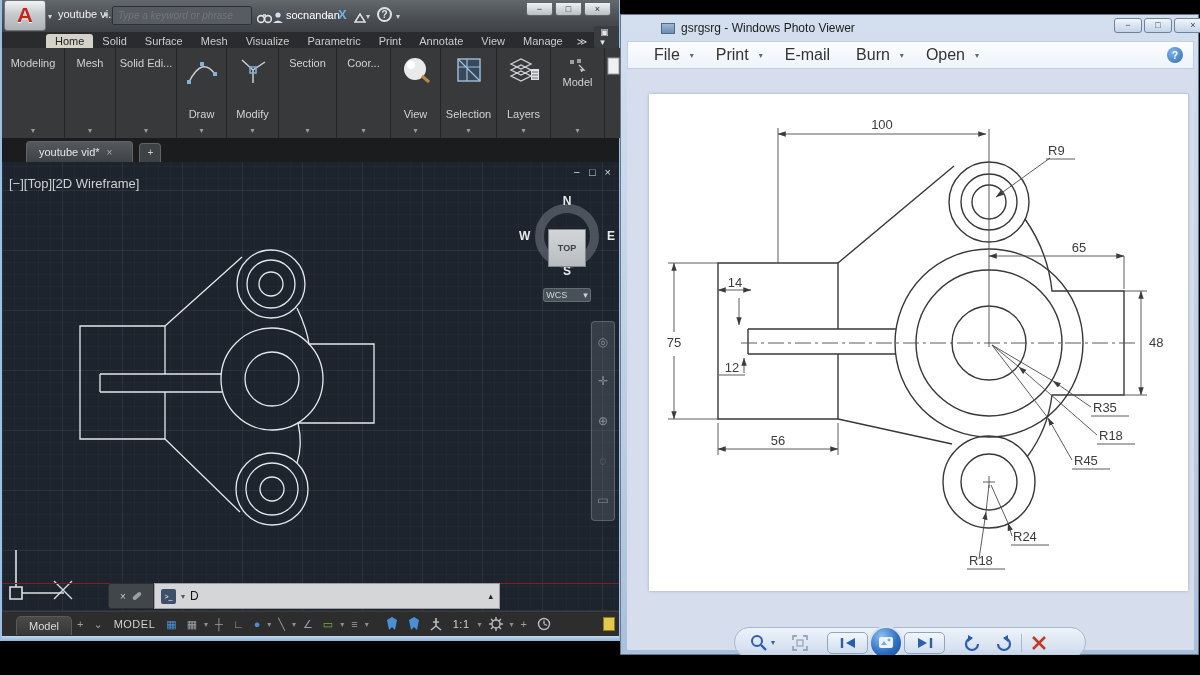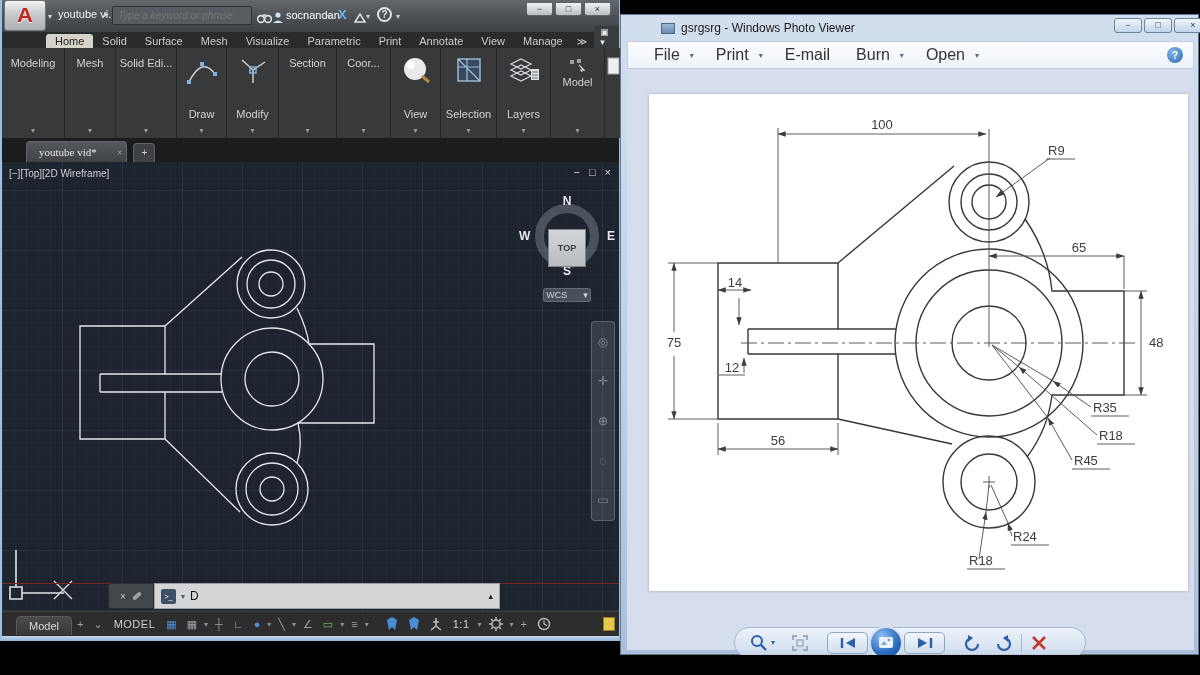--- a/index.html
+++ b/index.html
@@ -49,34 +49,34 @@
            align-items:center; flex:0 0 auto; }
   .panel .plabel { color:#d2d2d2; font-size:11px; }
   .panel .lab-top { margin-top:9px; }
   .panel .lab-bot { position:absolute; bottom:18px; }
   .panel .pcaret { position:absolute; bottom:3px; color:#9a9a9a; font-size:8px; }
   .picon { margin-top:8px; }
   .groups-icn { margin-top:10px; }
 
   .doctabs { position:absolute; left:0; top:138px; width:100%; height:24px; background:#1a1c1e; display:flex; align-items:flex-end; padding-left:24px; }
   .doctab { background:linear-gradient(#55595d,#3e4245); border:1px solid #606468; border-bottom:0;
-            color:#e6e6e6; font-size:11px; padding:3px 4px 3px 12px; border-radius:4px 4px 0 0;
-            display:flex; gap:20px; align-items:center; height:21px;font-family:Liberation Serif, serif; }
+            color:#e6e6e6; font-size:11px; padding:3px 20px 3px 12px; border-radius:4px 4px 0 0;
+            display:flex; gap:7px; align-items:center; height:21px; }
   .doctab .x { color:#a9acae; font-size:10px; }
   .newtab { background:#3e4245; border:1px solid #606468; border-bottom:0; color:#cfd2d4; font-size:10px;
             margin-left:6px; padding:3px 7px; border-radius:4px 4px 0 0; height:19px; }
 
   .canvas { position:absolute; left:0; top:162px; width:617px; height:449px; background:#1e242d;
             background-image:
               repeating-linear-gradient(90deg, rgba(90,110,135,.14) 0 1px, transparent 1px 60px),
               repeating-linear-gradient(0deg, rgba(90,110,135,.14) 0 1px, transparent 1px 60px),
               repeating-linear-gradient(90deg, rgba(80,95,115,.07) 0 1px, transparent 1px 12px),
               repeating-linear-gradient(0deg, rgba(80,95,115,.07) 0 1px, transparent 1px 12px);
             overflow:hidden; }
-  .vp-label { position:absolute; left:7px; top:6px; color:#ccd1d5; font-size:10px; }
+  .vp-label { position:absolute; left:7px; top:14px; color:#ccd1d5; font-size:13px; }
   .vp-ctrls { position:absolute; right:8px; top:4px; color:#d8dadc; font-size:11px; display:flex; gap:9px; }
   .redline { position:absolute; left:0; top:421px; width:617px; height:1px; background:#7a2420; }
 
   .viewcube { position:absolute; left:527px; top:36px; width:76px; height:76px; }
   .vc-ring { position:absolute; left:6px; top:6px; width:64px; height:64px; border-radius:50%;
              border:9px solid rgba(105,114,122,.6); }
   .vc-face { position:absolute; left:19px; top:31px; width:38px; height:38px; background:linear-gradient(#d3d6d8,#b9bcbf);
              border:1px solid #7e8488; display:flex; align-items:center; justify-content:center;
              color:#3b4046; font-size:9px; font-weight:bold; }
   .vc-n { position:absolute; left:50%; top:-4px; transform:translateX(-50%); color:#e6e9eb; font-weight:bold; font-size:12px; }

